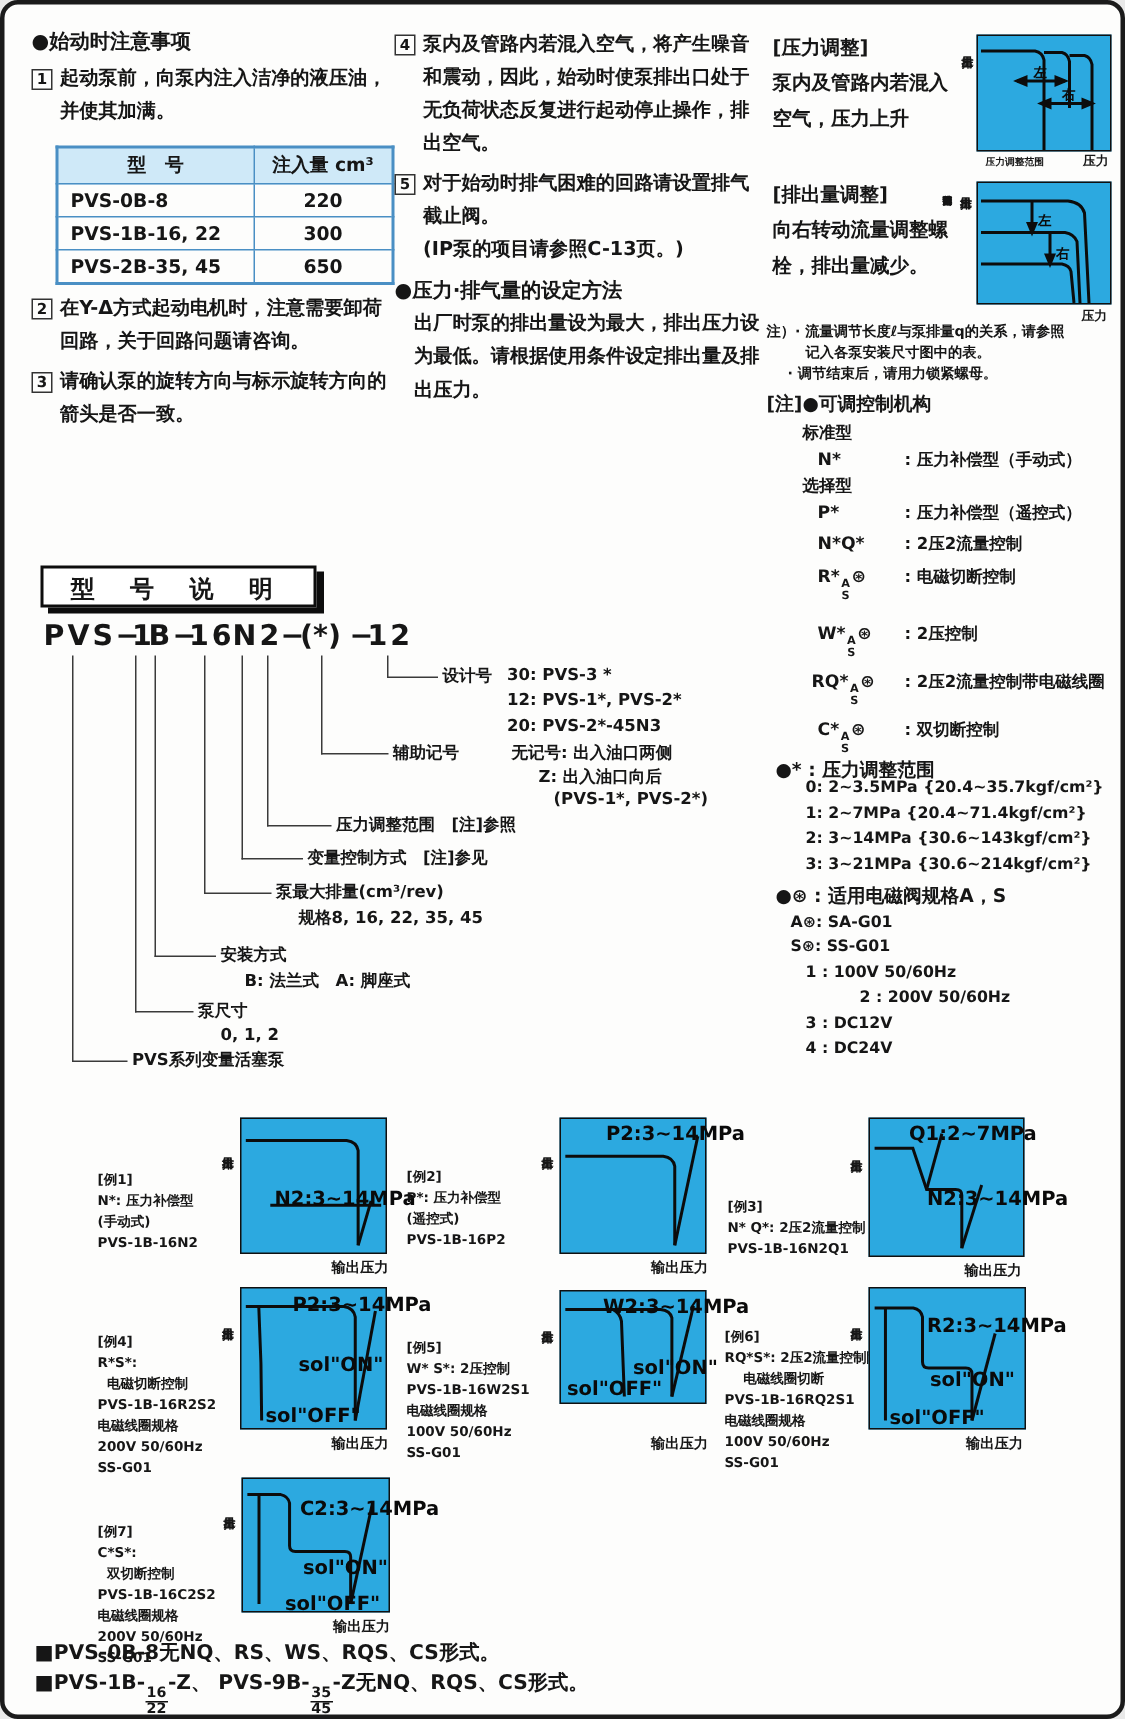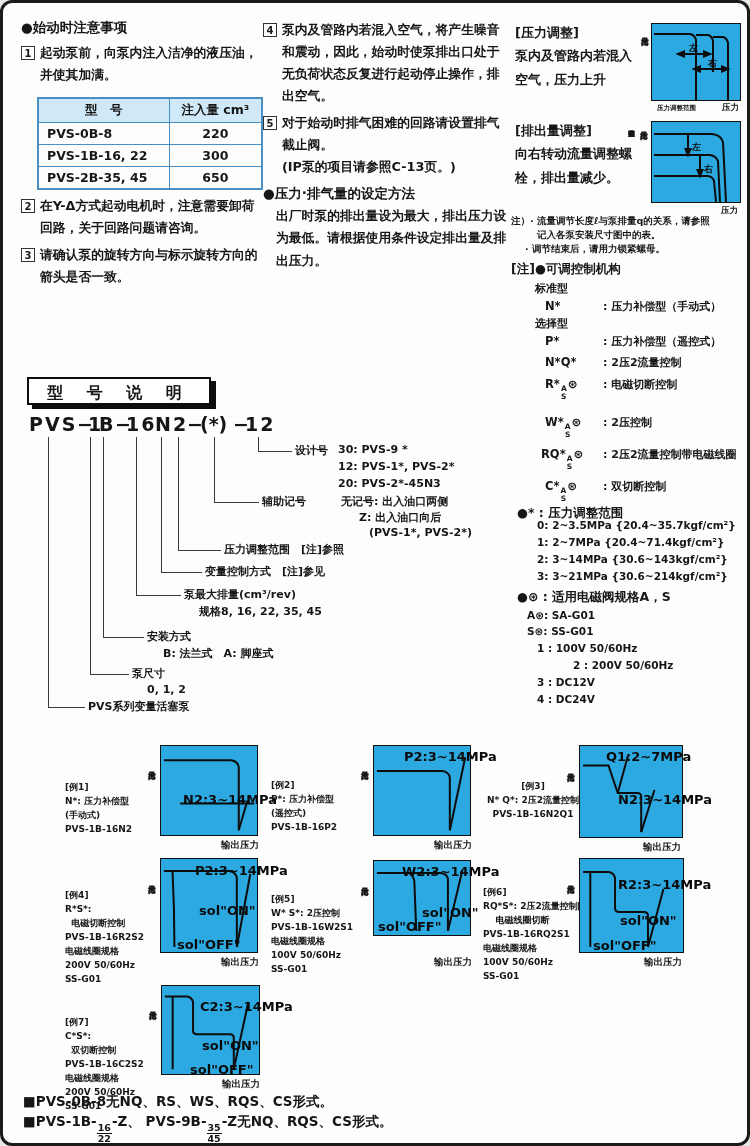--- a/index.html
+++ b/index.html
@@ -215,21 +215,21 @@
   <div class="lead" style="left:255px;top:434px;width:33px;height:14px;"></div>
   <div class="lead" style="left:211px;top:434px;width:44px;height:65px;"></div>
   <div class="lead" style="left:175px;top:434px;width:42px;height:113px;"></div>
   <div class="lead" style="left:158px;top:434px;width:40px;height:135px;"></div>
   <div class="lead" style="left:133px;top:434px;width:44px;height:158px;"></div>
   <div class="lead" style="left:100px;top:434px;width:40px;height:200px;"></div>
   <div class="lead" style="left:87px;top:434px;width:38px;height:237px;"></div>
   <div class="lead" style="left:45px;top:434px;width:36px;height:270px;"></div>
 
   <div class="mlabel" style="left:292px;top:440px;">设计号</div>
-  <div class="mval" style="left:335px;top:440px;">30: PVS-9 *</div>
+  <div class="mval" style="left:335px;top:440px;">30: PVS-3 *</div>
   <div class="mval" style="left:335px;top:457px;">12: PVS-1*, PVS-2*</div>
   <div class="mval" style="left:335px;top:474px;">20: PVS-2*-45N3</div>
 
   <div class="mlabel" style="left:259px;top:491px;">辅助记号</div>
   <div class="mval" style="left:338px;top:491px;">无记号: 出入油口两侧</div>
   <div class="mval" style="left:356px;top:507px;">Z: 出入油口向后</div>
   <div class="mval" style="left:366px;top:523px;">(PVS-1*, PVS-2*)</div>
 
   <div class="mlabel" style="left:221px;top:539px;">压力调整范围　[注]参照</div>
   <div class="mlabel" style="left:202px;top:561px;">变量控制方式　[注]参见</div>
@@ -265,21 +265,21 @@
   <div class="ylab" style="left:357px;top:762px;">排出量</div>
   <div class="chart" style="left:370px;top:742px;width:98px;height:91px;">
     <svg viewBox="0 0 100 93" preserveAspectRatio="none">
       <path d="M3,26 H71 Q78,27 79,33 V88"></path>
         <path d="M79,88 L95,12"></path>
     </svg>
     <div class="clabel" style="left:30px;top:3px;">P2:3~14MPa</div>
   </div>
   <div class="xlab" style="left:409px;top:836px;">输出压力</div>
 
-  <div class="ex-text" style="left:482px;top:749px;width:96px;text-align:center;">
+  <div class="ex-text" style="left:482px;top:768px;width:96px;">
     <span>[例3]</span><span>N* Q*: 2压2流量控制</span><span>PVS-1B-16N2Q1</span>
   </div>
   <div class="ylab" style="left:563px;top:764px;">排出量</div>
   <div class="chart" style="left:576px;top:742px;width:104px;height:93px;">
     <svg viewBox="0 0 100 93" preserveAspectRatio="none">
       <path d="M3,20 H28 L37,48 H56 Q60,48 60,52 V88"></path>
         <path d="M37,48 L47,10"></path>
         <path d="M60,88 L73,45"></path>
     </svg>
     <div class="clabel" style="left:26px;top:3px;">Q1:2~7MPa</div>

